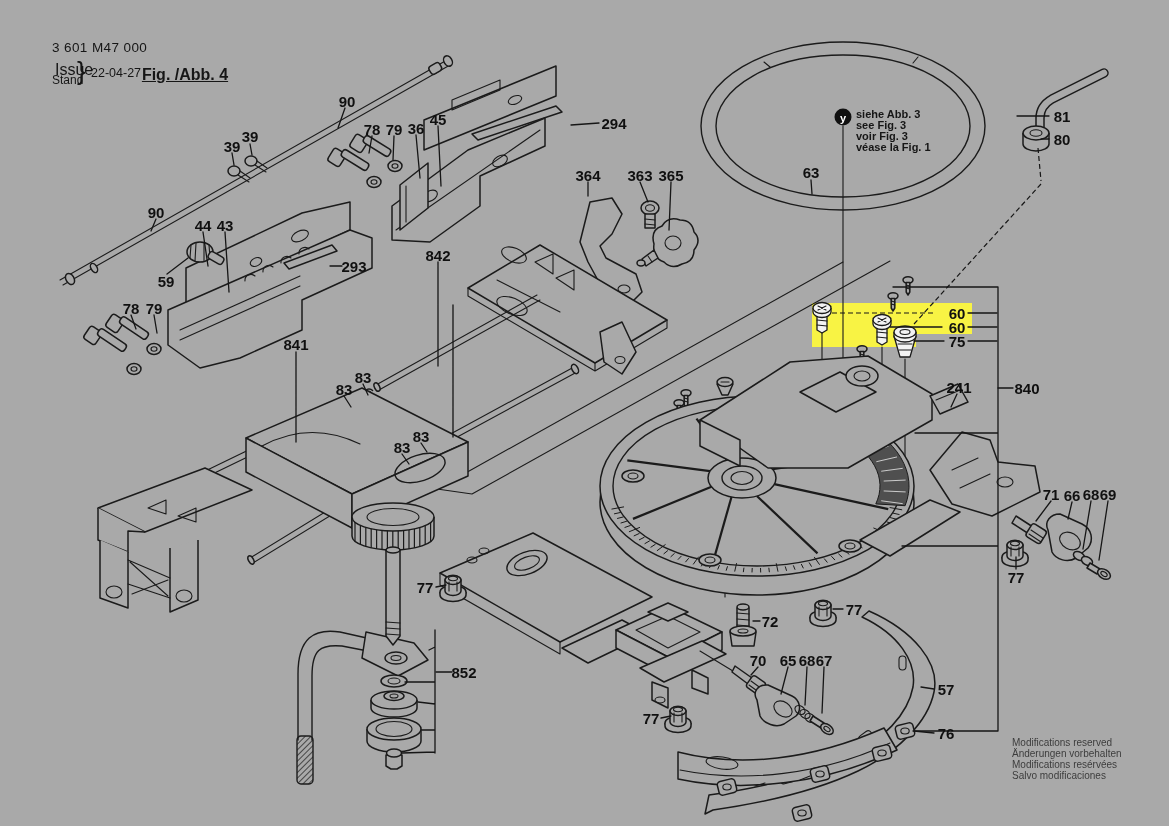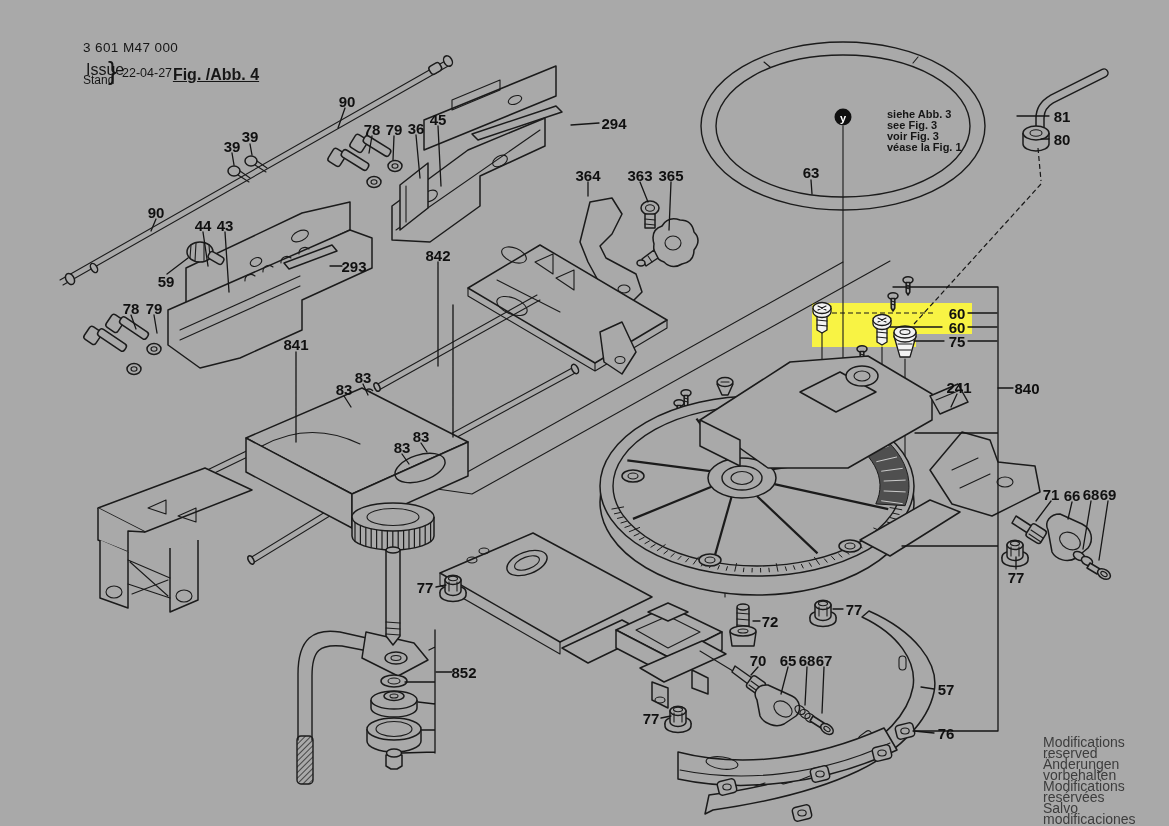--- a/index.html
+++ b/index.html
@@ -7,32 +7,32 @@
     position:relative;width:1169px;height:826px;background:#a9a9a9;
     font-family:"Liberation Sans", sans-serif;overflow:hidden;
   }
   .stage svg{position:absolute;left:0;top:0;}
   .ln{fill:none;stroke:#1b1b1b;stroke-width:1.4;stroke-linejoin:round;stroke-linecap:round;}
   .ln2{fill:none;stroke:#1b1b1b;stroke-width:1.1;stroke-linejoin:round;stroke-linecap:round;}
   .fillg{fill:#a9a9a9;stroke:#1b1b1b;stroke-width:1.5;stroke-linejoin:round;}
   .fillw{fill:#f2f2f2;stroke:#1b1b1b;stroke-width:1.3;stroke-linejoin:round;}
   .leader{fill:none;stroke:#161616;stroke-width:1.3;stroke-linecap:round;}
   .dash{fill:none;stroke:#161616;stroke-width:1.2;stroke-dasharray:5 3;}
-  .hud{position:absolute;color:#161616;margin-left:31px;}
+  .hud{position:absolute;color:#161616;}
   #part-number{left:52px;top:40px;font-size:13.5px;letter-spacing:.4px;}
   #issue-label{left:55px;top:61px;font-size:16px;}
   #stand-label{left:52px;top:73px;font-size:12px;}
   #issue-brace{left:77px;top:56px;font-size:26px;font-weight:400;}
   #issue-date{left:91px;top:66px;font-size:12.5px;}
   #fig-box{
     left:137px;top:62px;width:96px;height:25px;line-height:25px;text-align:center;
     font-size:16px;font-weight:700;text-decoration:underline;
   }
   #ref-note{left:856px;top:109px;font-size:11px;line-height:11px;font-weight:bold;}
-  #footer-note{left:1012px;top:737px;font-size:14px;line-height:11px;color:#3d3d3d;}
+  #footer-note{left:1012px;top:737px;font-size:10px;line-height:11px;color:#3d3d3d;}
   .part-label{font:700 15px "Liberation Sans",sans-serif;fill:#101010;}
 </style>
 </head>
 <body>
 
 <div class="stage">
 
 <svg width="1169" height="826" viewBox="0 0 1169 826">
   <defs>
     <pattern id="hatch" width="4" height="4" patternUnits="userSpaceOnUse" patternTransform="rotate(45)">

